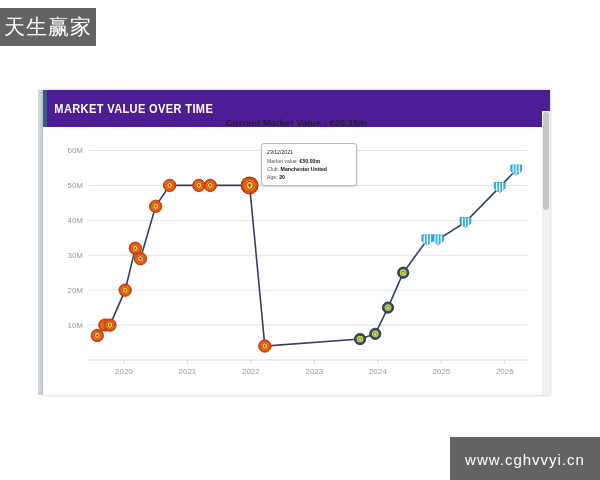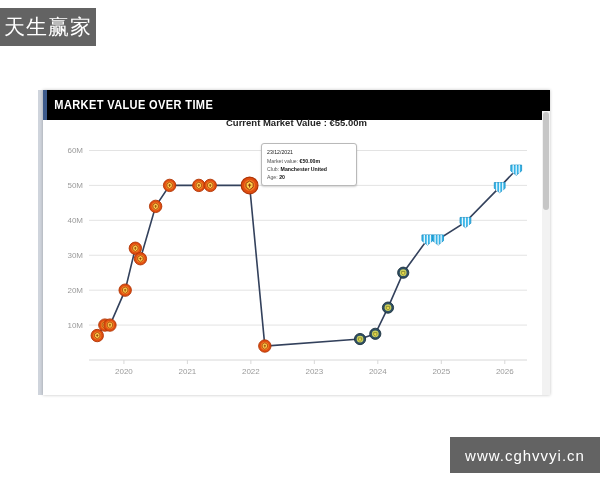--- a/index.html
+++ b/index.html
@@ -9,35 +9,35 @@
     font-family:"Liberation Sans", sans-serif;
     position:relative;
   }
   
   .wm{
     position:absolute;background:#636363;color:#ffffff;
     display:flex;align-items:center;justify-content:center;
     letter-spacing:1px;
   }
   #wm-top{left:0;top:8px;width:96px;height:38px;font-size:21px;}
-  #wm-bottom{left:450px;top:437px;width:150px;height:36px;font-size:15px;}
+  #wm-bottom{left:450px;top:437px;width:150px;height:44px;font-size:15px;}
 
   
   #card{
     position:absolute;left:43px;top:90px;width:507px;height:305px;
     background:#ffffff;
     box-shadow:0 0 3px rgba(0,0,0,.25);
   }
   #card-left-rail{
     position:absolute;left:38px;top:90px;width:5px;height:305px;
     background:#cfd4dc;
   }
   #header{
-    position:absolute;left:0;top:0;width:100%;height:30px;
-    background:#000000;color:#ffffff;
+    position:absolute;left:0;top:0;width:100%;height:37px;
+    background:#4c1d95;color:#ffffff;
     display:flex;align-items:center;
   }
   #header-accent{
     width:4px;height:100%;background:#3d5a8a;flex:0 0 4px;
   }
   #header-title{
     font-size:12px;font-weight:bold;letter-spacing:.4px;
     padding-left:8px;font-family:"Liberation Sans", sans-serif;
     transform:scaleX(.92);transform-origin:left center;white-space:nowrap;
   }
@@ -88,21 +88,21 @@
 <div id="card">
 
   <div id="header">
     <div id="header-accent"></div>
     <div id="header-title">MARKET VALUE OVER TIME</div>
   </div>
 
   <div id="scrollbar-track"></div>
   <div id="scrollbar-thumb"></div>
 
-  <div id="chart-title">Current Market Value : €55.00m</div>
+  <div id="chart-title">Current Market Value : €26.16m</div>
 
   <div id="plot-wrap">
     <svg id="chart-svg" width="478" height="250">
         <defs>
           <g id="m-manutd">
             <circle cx="0" cy="0" r="6.2" fill="#e04d10" stroke="#b03505" stroke-width="0.9"></circle>
             <circle cx="0" cy="0" r="4.1" fill="#f07a22"></circle>
             <path d="M -2.6 -1.6 L 0 -3.2 L 2.6 -1.6 L 2.6 1.2 L 0 3.3 L -2.6 1.2 Z" fill="#ffd24d" stroke="#8a2b02" stroke-width="0.6"></path>
             <path d="M -1.2 -0.2 L 1.2 -0.2 M 0 -1.4 L 0 1.6" stroke="#8a2b02" stroke-width="0.7"></path>
           </g>

